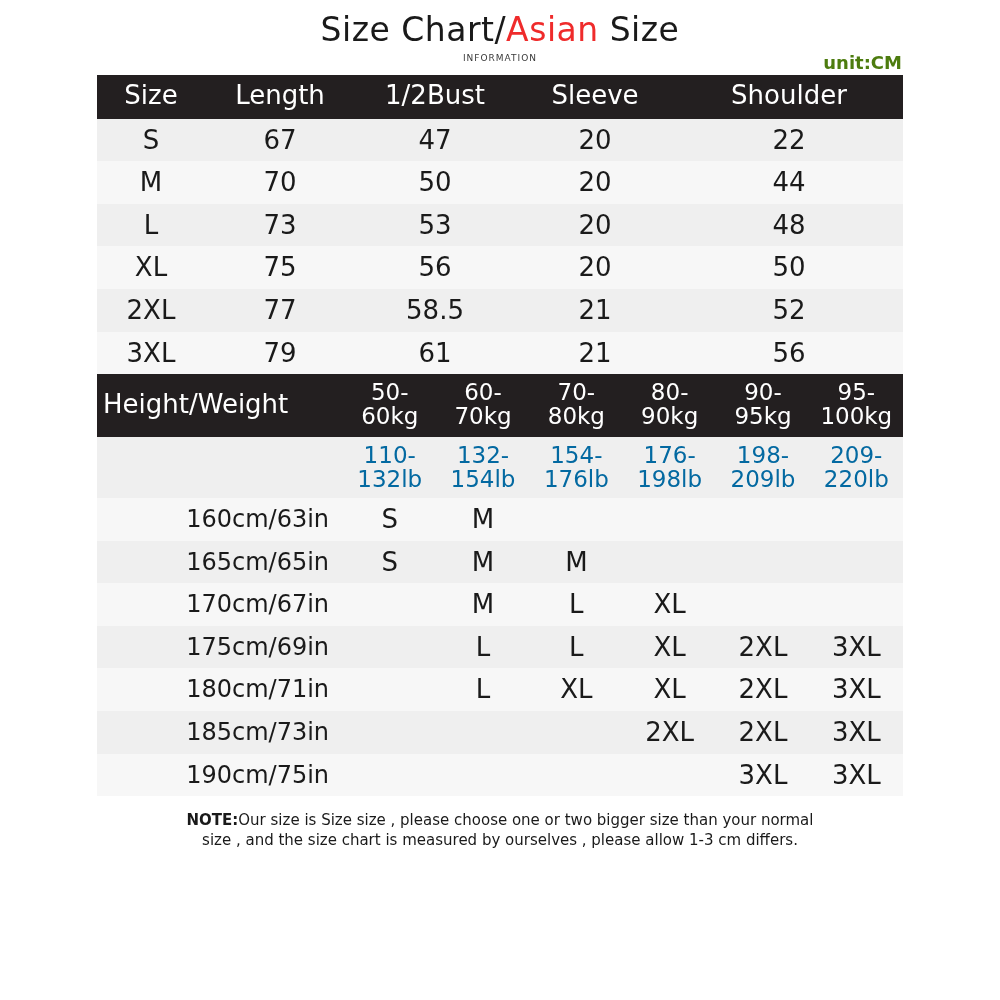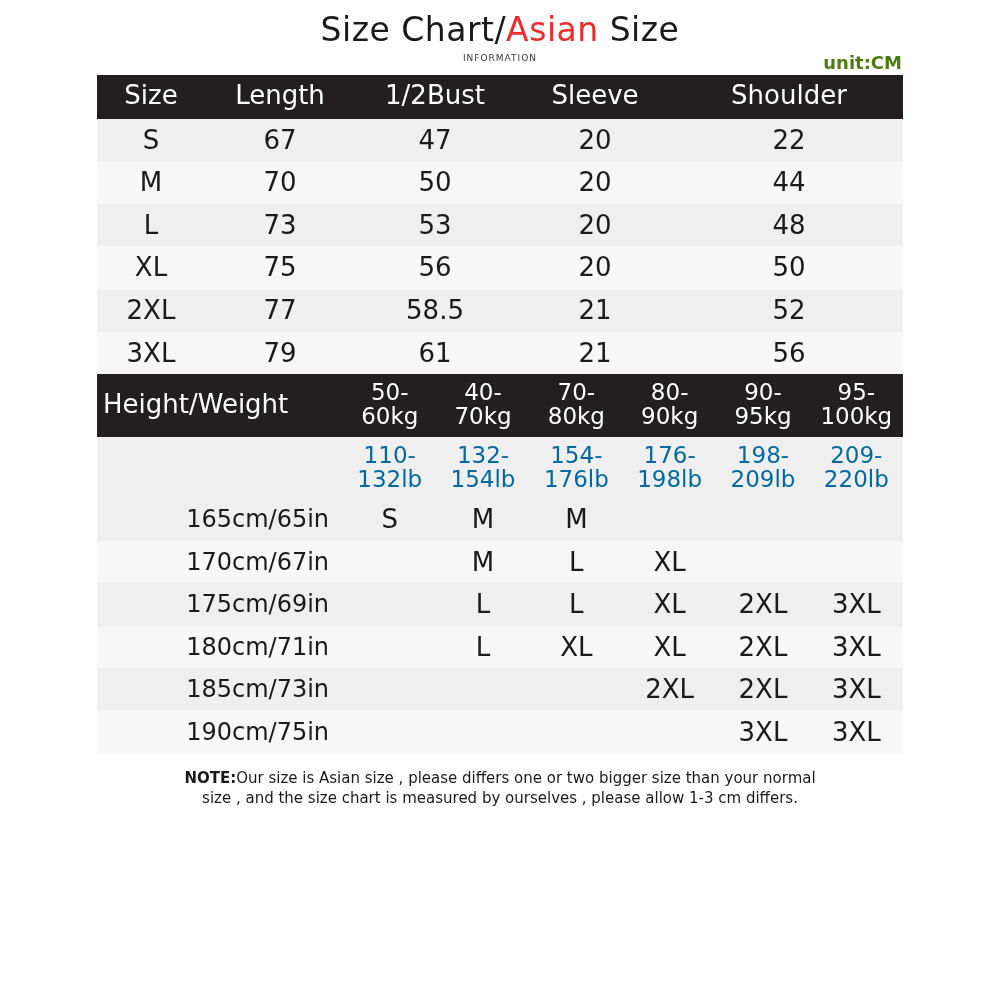--- a/index.html
+++ b/index.html
@@ -203,38 +203,47 @@
         <col class="c-g">
         <col class="c-g">
         <col class="c-g">
         <col class="c-g">
         <col class="c-g">
     </colgroup>
     <thead>
       <tr>
         <th class="hw">Height/Weight</th>
         <th class="rng">50-60kg</th>
-        <th class="rng">40-70kg</th>
+        <th class="rng">60-70kg</th>
         <th class="rng">70-80kg</th>
         <th class="rng">80-90kg</th>
         <th class="rng">90-95kg</th>
         <th class="rng">95-100kg</th>
       </tr>
     </thead>
     <tbody>
       <tr class="odd">
         <td></td>
         <td class="lb">110-132lb</td>
         <td class="lb">132-154lb</td>
         <td class="lb">154-176lb</td>
         <td class="lb">176-198lb</td>
         <td class="lb">198-209lb</td>
         <td class="lb">209-220lb</td>
       </tr>
 
+      <tr class="even">
+        <td class="hwcell">160cm/63in</td>
+        <td>S</td>
+        <td>M</td>
+        <td></td>
+        <td></td>
+        <td></td>
+        <td></td>
+      </tr>
       <tr class="odd">
         <td class="hwcell">165cm/65in</td>
         <td>S</td>
         <td>M</td>
         <td>M</td>
         <td></td>
         <td></td>
         <td></td>
       </tr>
       <tr class="even">
@@ -279,17 +288,17 @@
         <td></td>
         <td></td>
         <td></td>
         <td>3XL</td>
         <td>3XL</td>
       </tr>
     </tbody>
   </table>
 
   <div class="note">
-    <b>NOTE:</b><span>Our size is Asian size , please differs one or two bigger size than your normal</span><br>
+    <b>NOTE:</b><span>Our size is Size size , please choose one or two bigger size than your normal</span><br>
     <span>size , and the size chart is measured by ourselves , please allow 1-3 cm differs.</span>
   </div>
 
 </div>
 
 </body></html>

